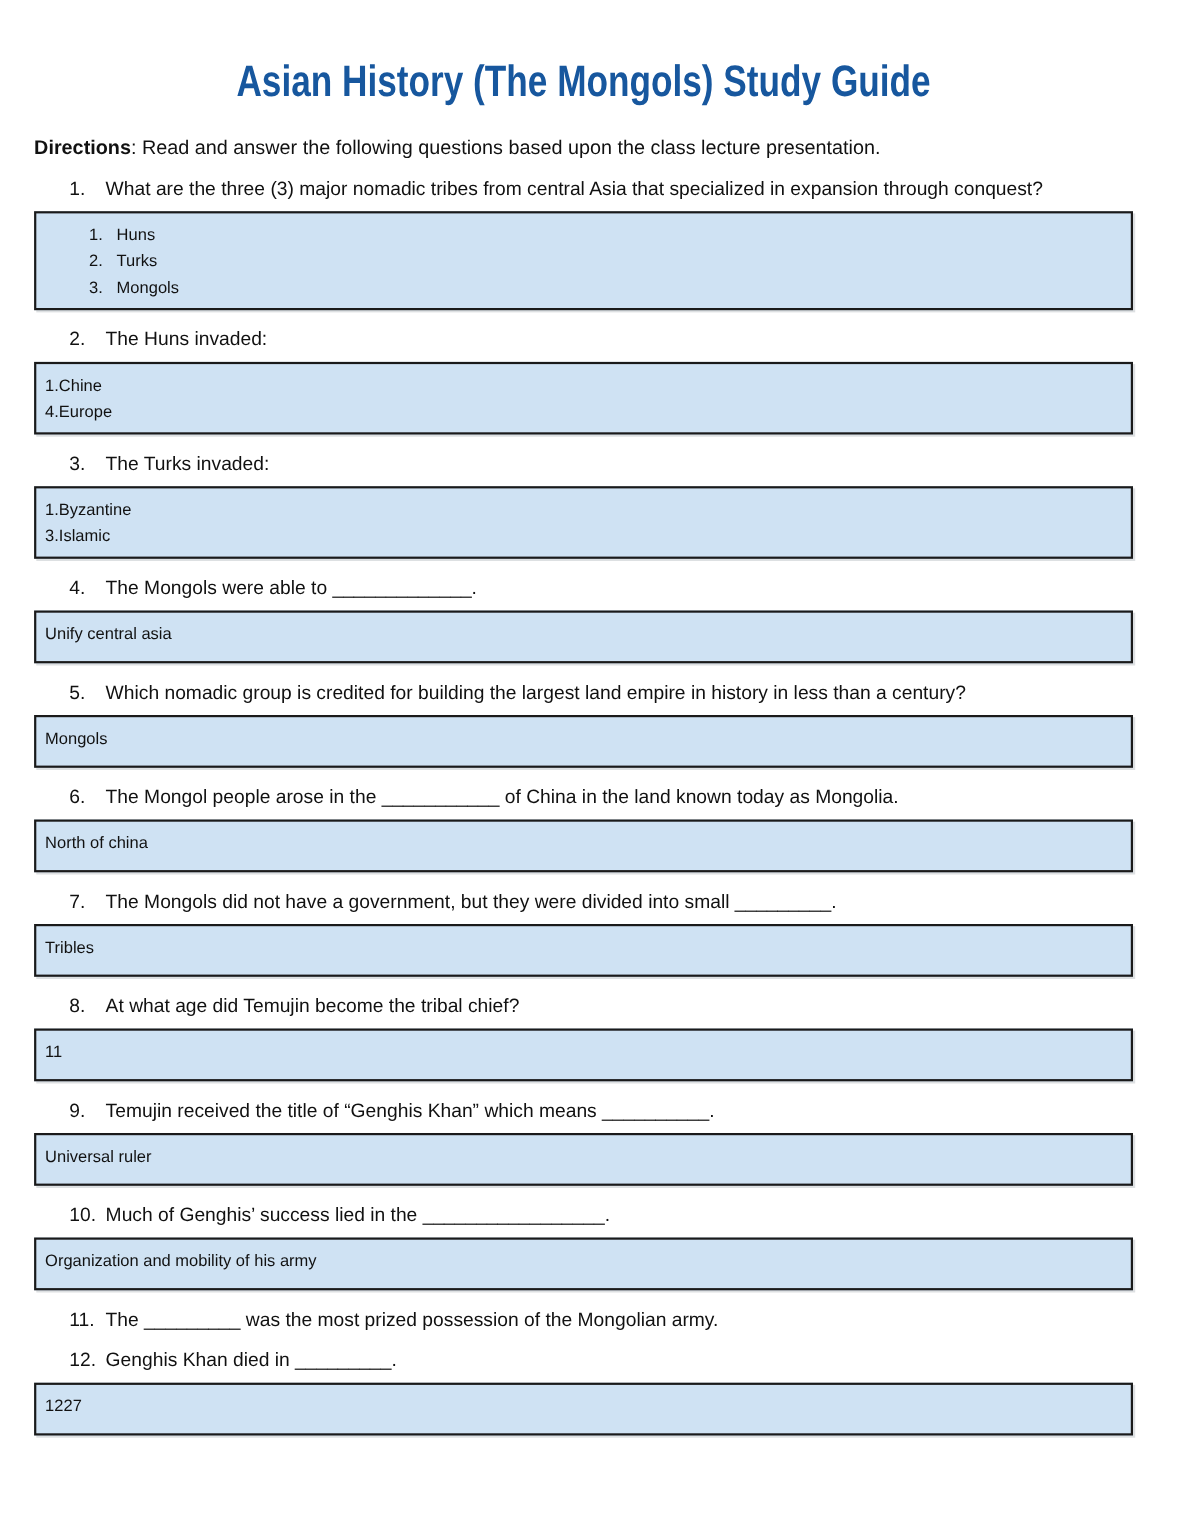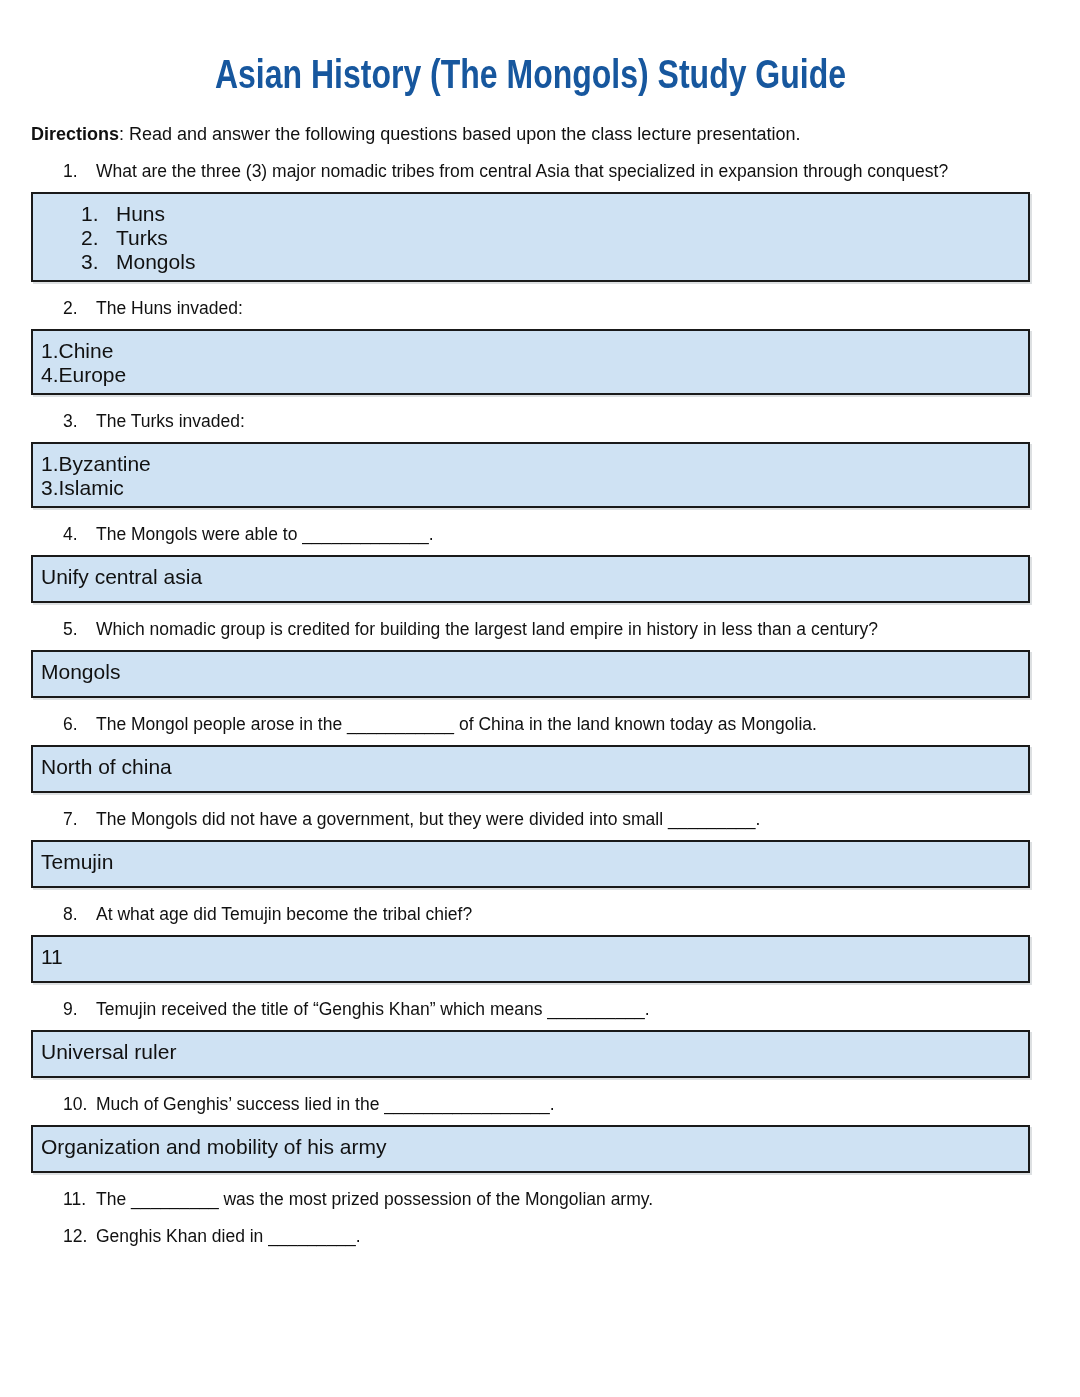--- a/index.html
+++ b/index.html
@@ -50,21 +50,21 @@
   .qtext{flex:1 1 auto;}
   .answer-box{
     border:2px solid var(--box-border);
     background:var(--box-fill);
     min-height:48px;
     padding:8px 10px 6px 8px;
     box-shadow:2px 2px 0 rgba(120,130,140,0.25);
     cursor:text;
   }
   .answer-line{
-    font-size:21px;
+    font-size:15px;
     line-height:24px;
     white-space:pre-wrap;
   }
   .answer-box.indented .answer-line{
     padding-left:40px;
   }
 </style>
 </head>
 <body>
 
@@ -116,21 +116,21 @@
         <span class="qtext">The Mongol people arose in the ___________ of China in the land known today as Mongolia.</span>
       </div>
       <div class="answer-box">
         <div class="answer-line">North of china</div>
       </div>
       <div class="question-row">
         <span class="qnum">7.</span>
         <span class="qtext">The Mongols did not have a government, but they were divided into small _________.</span>
       </div>
       <div class="answer-box">
-        <div class="answer-line">Temujin</div>
+        <div class="answer-line">Tribles</div>
       </div>
       <div class="question-row">
         <span class="qnum">8.</span>
         <span class="qtext">At what age did Temujin become the tribal chief?</span>
       </div>
       <div class="answer-box">
         <div class="answer-line">11</div>
       </div>
       <div class="question-row">
         <span class="qnum">9.</span>
@@ -147,14 +147,17 @@
         <div class="answer-line">Organization and mobility of his army</div>
       </div>
       <div class="question-row">
         <span class="qnum">11.</span>
         <span class="qtext">The _________ was the most prized possession of the Mongolian army.</span>
       </div>
       <div class="question-row">
         <span class="qnum">12.</span>
         <span class="qtext">Genghis Khan died in _________.</span>
       </div>
+      <div class="answer-box">
+        <div class="answer-line">1227</div>
+      </div>
     </div>
 </div>
 
 </body></html>

